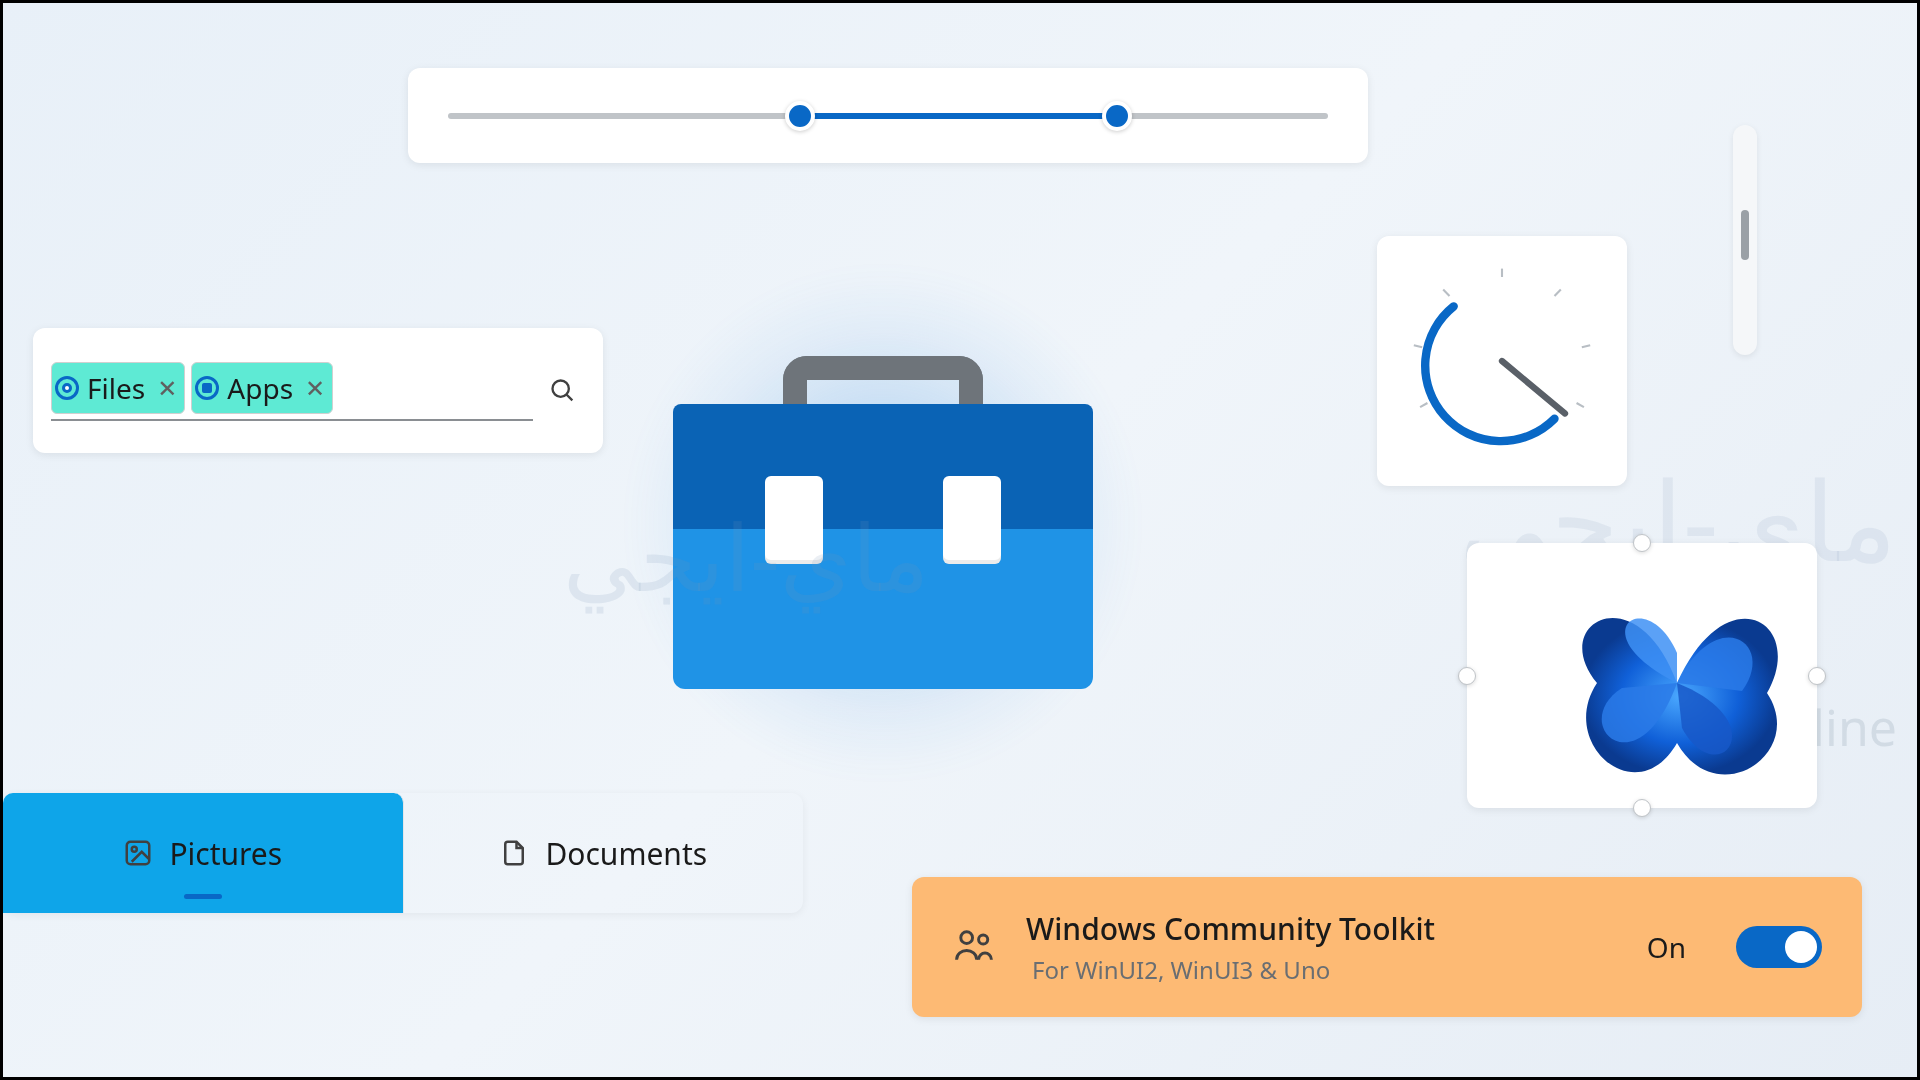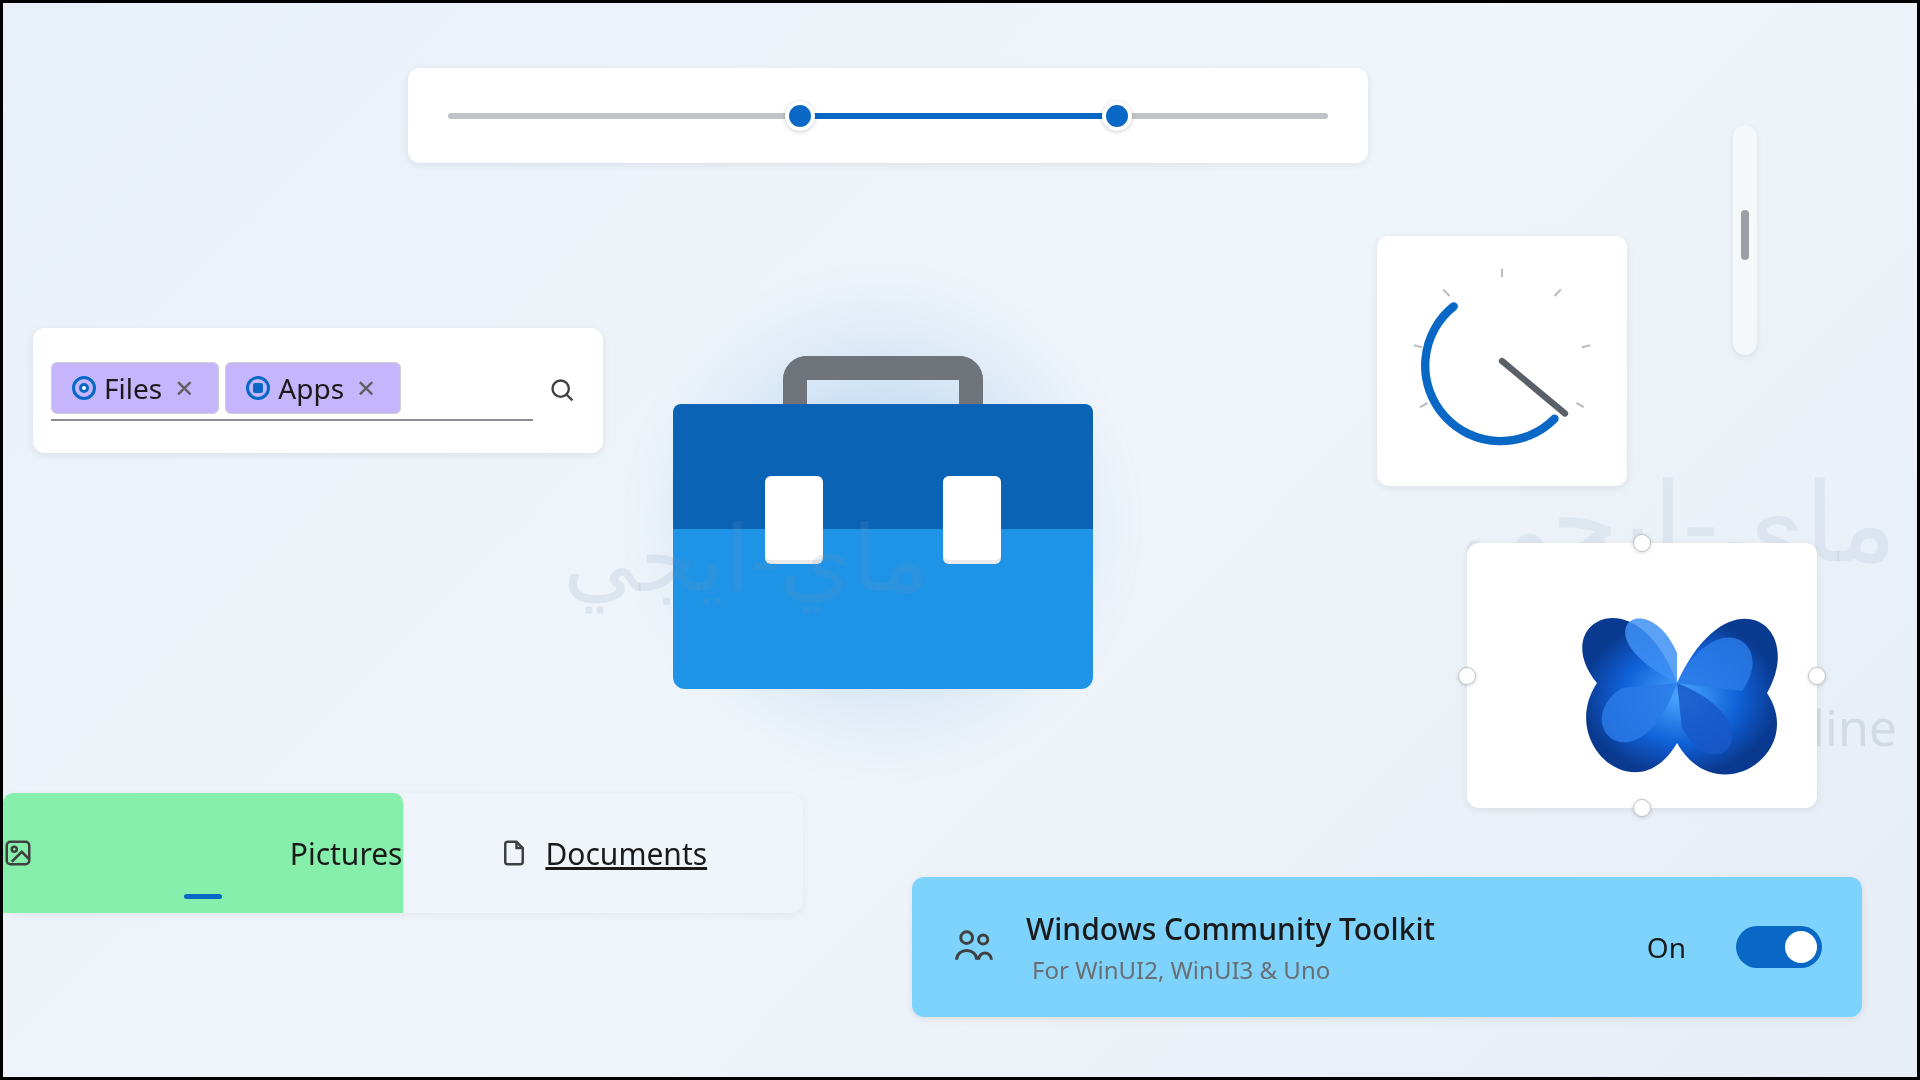--- a/index.html
+++ b/index.html
@@ -80,24 +80,24 @@
     align-items: center;
     gap: 0;
     border-bottom: 2px solid #8a8e92;
     padding-bottom: 4px;
     height: 60px;
   }
   .chip {
     display: flex;
     align-items: center;
     gap: 8px;
-    background: #c4b5fd;
+    background: #5eead4;
     border: 1px solid #d0d0d0;
     border-radius: 6px;
-    padding: 6px 20px;
+    padding: 6px 3px;
     font-size: 28px;
     color: #1a1a1a;
     margin-right: 6px;
   }
   .chip-icon-circle {
     width: 24px;
     height: 24px;
     border: 3px solid #0968c6;
     border-radius: 50%;
     display: flex;
@@ -321,25 +321,24 @@
     display: flex;
     align-items: center;
     justify-content: center;
     gap: 16px;
     font-size: 30px;
     color: #1a1a1a;
     border-right: 1px solid #e3e6e9;
     position: relative;
     cursor: pointer;
   }
-  .tab:last-child { border-right: none; text-decoration: underline; }
+  .tab:last-child { border-right: none; }
   .tab.active {
-    background: #86efac;
+    background: #0ea5e9;
     border-radius: 10px 10px 0 0;
-    justify-content: space-between;
   }
   .tab.active::after {
     content: '';
     position: absolute;
     bottom: 14px;
     left: 50%;
     transform: translateX(-50%);
     width: 38px;
     height: 5px;
     background: #0968c6;
@@ -347,21 +346,21 @@
   }
   .tab svg { width: 30px; height: 30px; stroke: #404040; stroke-width: 2; fill: none; }
 
   
   .toggle-card {
     position: absolute;
     bottom: 60px;
     right: 55px;
     width: 950px;
     height: 140px;
-    background: #7dd3fc;
+    background: #fdba74;
     border-radius: 12px;
     box-shadow: 0 2px 8px rgba(0,0,0,0.08);
     display: flex;
     align-items: center;
     padding: 0 40px;
     gap: 30px;
   }
   .people-icon svg { width: 44px; height: 44px; }
   .toggle-text { flex: 1; }
   .toggle-title { font-size: 30px; color: #1a1a1a; font-weight: 500; }

